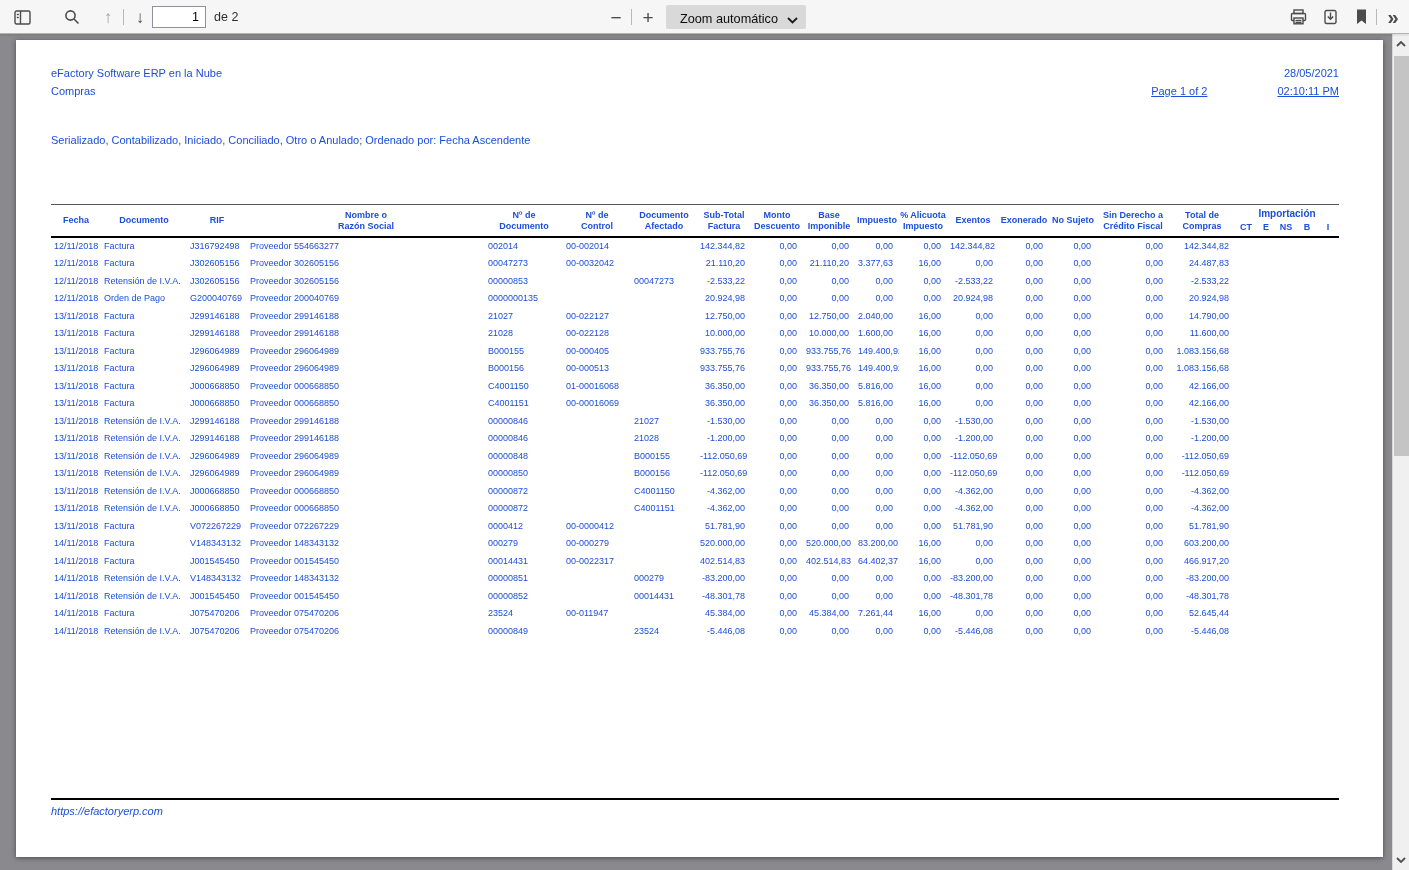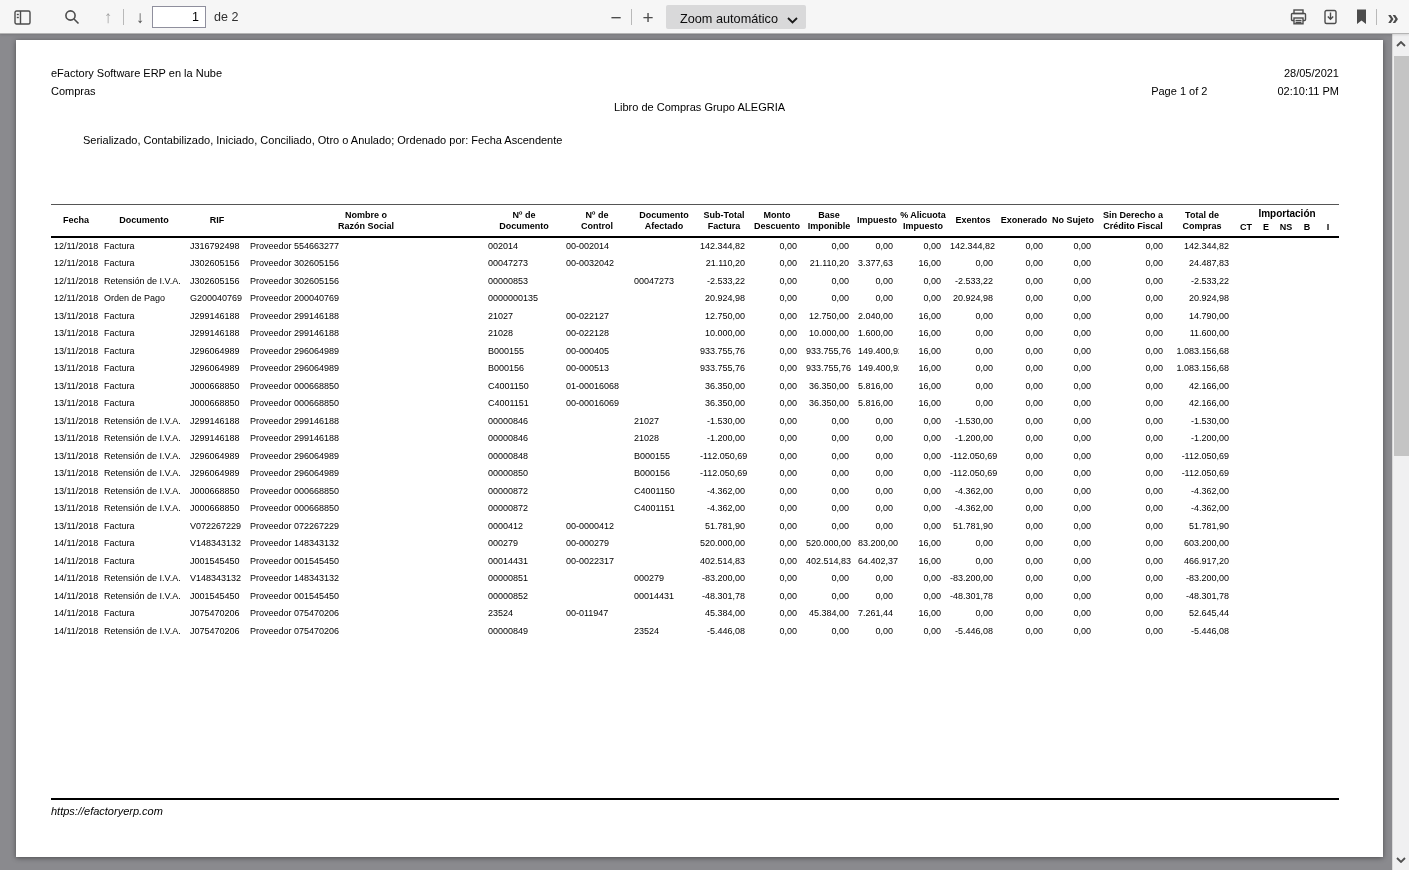--- a/index.html
+++ b/index.html
@@ -56,31 +56,31 @@
   .scroll-thumb {
     position: absolute; left: 1px; top: 22px; width: 15px; height: 400px;
     background: #c4c4c4; cursor: pointer;
   }
 
   
   .viewer { position: absolute; top: 34px; left: 0; right: 17px; bottom: 0; overflow: hidden; }
   .page {
     position: absolute; left: 16px; top: 6px; width: 1367px; height: 817px;
     background: #fff; box-shadow: 0 1px 5px rgba(0,0,0,.45);
-    color: #000000;
+    color: #1d4ed8;
   }
   .doc-company { position: absolute; left: 35px; top: 27px;  font-size: 11px; }
   .doc-module  { position: absolute; left: 35px; top: 45px;  font-size: 11px; }
   .doc-date    { position: absolute; right: 44px; top: 27px; font-size: 11px; }
-  .doc-pageline{ position: absolute; right: 44px; top: 45px; font-size: 11px; display: flex; }
+  .doc-pageline{ position: absolute; right: 44px; top: 45px; font-size: 11px; display: flex; text-decoration: underline; }
   .doc-pageline .gap { width: 70px; }
   .doc-title   { position: absolute; left: 0; top: 61px; width: 100%; text-align: center; font-size: 11px; }
   .doc-filters { position: absolute; left: 35px; right: 44px; top: 92px; font-size: 11px; line-height: 16px; }
   .doc-filters .l1 { text-align: justify; text-align-last: justify; }
-  .doc-filters .l2 { text-align: left; margin-left: 32px; }
+  .doc-filters .l2 { text-align: left; }
 
   
   .report-table {
     position: absolute; left: 35px; top: 164px; width: 1288px;
     border-collapse: collapse; table-layout: fixed;
     font-size: 9px;
   }
   .report-table thead th {
     font-weight: bold; font-size: 9px; line-height: 11px;
     white-space: pre-line; text-align: center; vertical-align: middle;
@@ -204,21 +204,20 @@
   <div class="page">
 
     <div class="doc-company">eFactory Software ERP en la Nube</div>
     <div class="doc-module">Compras</div>
     <div class="doc-date">28/05/2021</div>
     <div class="doc-pageline">
       <span>Page 1 of 2</span>
       <span class="gap"></span>
       <span>02:10:11 PM</span>
     </div>
-    <div class="doc-title">Libro de Compras Grupo ALEGRIA</div>
 
     <div class="doc-filters">
       <div class="l2">Serializado, Contabilizado, Iniciado, Conciliado, Otro o Anulado; Ordenado por: Fecha Ascendente</div>
     </div>
 
     <table class="report-table">
       <colgroup>
         <col style="width:50px">
           <col style="width:86px">
           <col style="width:60px">

